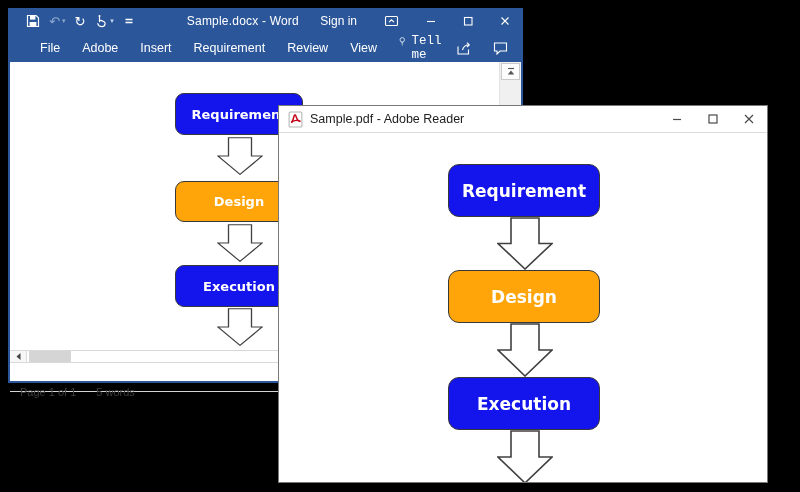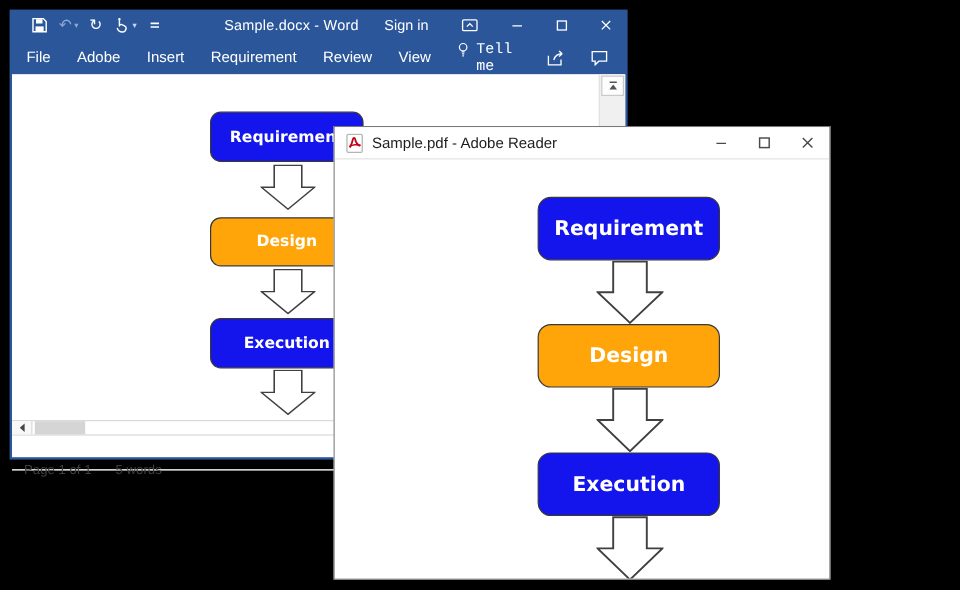--- a/index.html
+++ b/index.html
@@ -15,41 +15,41 @@
   .qat-btn { display:flex; align-items:center; gap:2px; color:#fff; }
   .qat-glyph { font-family:"DejaVu Sans", sans-serif; font-size:13px; line-height:1; }
   .qat-caret { font-size:7px; color:#c8d6ee; font-family:"DejaVu Sans", sans-serif; }
   .disabled-ico { color:#8fa8d0; }
   .ww-title { margin-left:52px; white-space:nowrap; letter-spacing:.2px; }
   .ww-signin { margin-left:auto; padding:0 14px; }
   .ww-ribbonopt { margin:0 13px; display:flex; align-items:center; }
   .win-ctrl { width:37px; height:26px; display:flex; align-items:center; justify-content:center; color:#fff; }
   .ww-menubar { height:28px; display:flex; align-items:center; color:#fff; font-size:12.5px; }
   .menu-tab { padding:0 11px; line-height:28px; }
-  .menu-tab:first-child { padding-left:14px; }
+  .menu-tab:first-child { padding-left:32px; }
   .tellme { display:flex; align-items:flex-start; gap:5px; padding:0 10px;font-family:Liberation Mono, monospace; }
   .ww-menu-icons { margin-left:auto; display:flex; align-items:center; gap:20px; padding-right:16px; }
 
   .word-body { position:absolute; top:54px; left:2px; right:2px; bottom:2px; background:#fff; }
   .doc-area { position:absolute; top:0; left:0; right:0; height:288px; background:#fff; overflow:hidden; }
   .vscroll { position:absolute; top:0; right:0; width:22px; height:288px; background:#f0f0f0;
              border-left:1px solid #e2e2e2; }
   .vscroll-btn { margin:1px; width:19px; height:17px; background:#fdfdfd; border:1px solid #c9c9c9;
                  display:flex; align-items:center; justify-content:center; }
   .hscroll { position:absolute; top:288px; left:0; right:0; height:13px; display:flex; background:#fff;
              border-top:1px solid #d9d9d9; border-bottom:1px solid #d9d9d9; }
   .hscroll-btn { width:17px; height:100%; background:#f7f7f7; border-right:1px solid #dcdcdc;
                  display:flex; align-items:center; justify-content:center; }
   .hscroll-thumb { width:42px; height:100%; background:#d5d5d5; margin-left:2px; }
   .ww-statusbar { position:absolute; top:301px; left:0; right:0; bottom:0; background:#f5f5f5;
                   border-top:1px solid #d4d4d4; display:flex; align-items:center; gap:20px;
                   padding-left:10px; font-size:11px; color:#3f3f3f;margin-top:28px; }
 
   
-  .adobe-window { position:absolute; left:278px; top:105px; width:414px; height:378px;
+  .adobe-window { position:absolute; left:278px; top:105px; width:490px; height:378px;
                   background:#fff; border:1px solid #787878; z-index:2; }
   .aw-titlebar { height:27px; display:flex; align-items:center; background:#fff;
                  border-bottom:1px solid #dcdcdc; padding-left:8px; font-size:12.5px; color:#1d1d1d; }
   .aw-title { margin-left:6px; white-space:nowrap; }
   .aw-ctrls { margin-left:auto; display:flex; }
   .aw-ctrl { width:36px; height:27px; display:flex; align-items:center; justify-content:center; color:#4a4a4a; }
   .adobe-content { position:relative; height:349px; overflow:hidden; background:#fff; }
 
   
   .fc-box { position:absolute; display:flex; align-items:center; justify-content:center;

